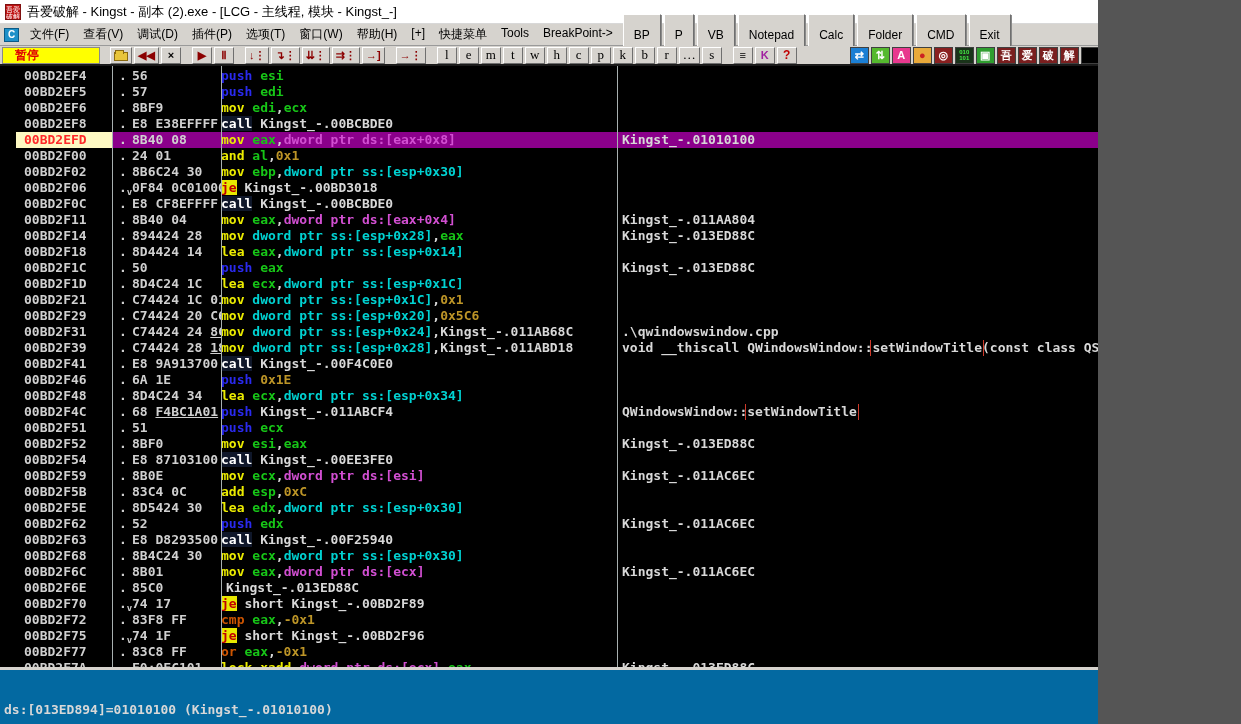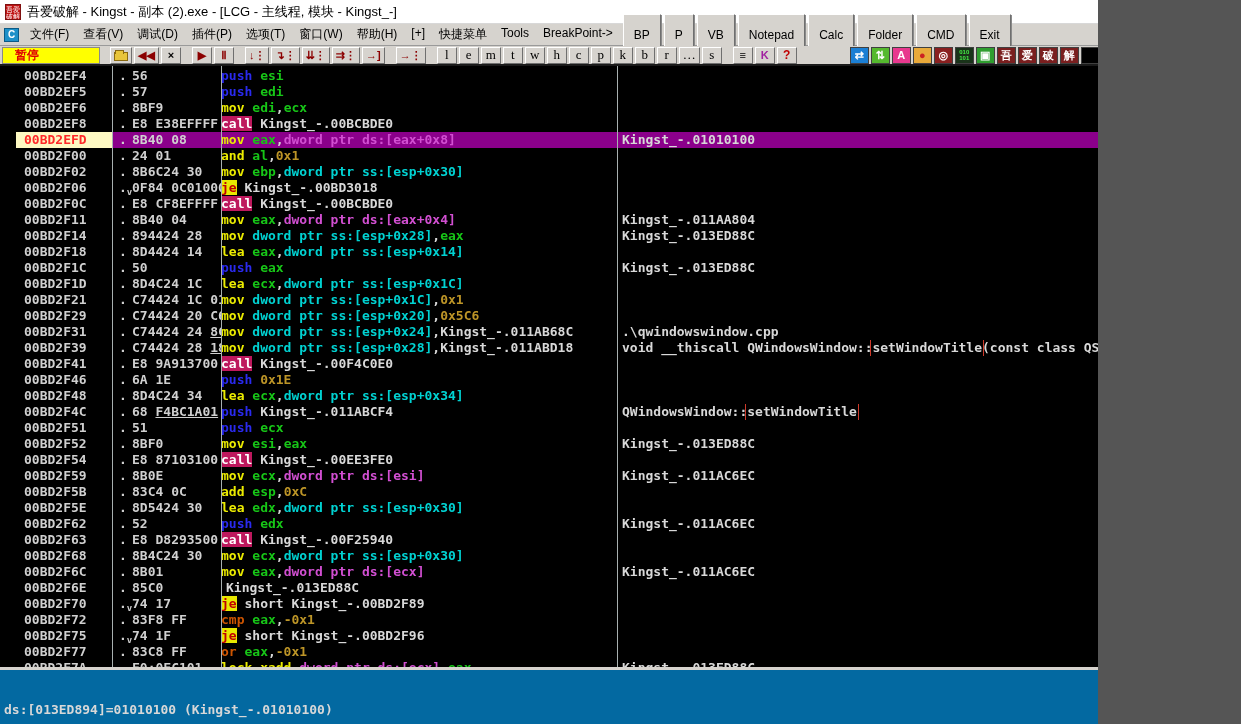--- a/index.html
+++ b/index.html
@@ -65,21 +65,21 @@
   .vsub { font-size:9px; vertical-align:-3px; }
   .sg-w { color:#d8d8d8; }
   .sg-y { color:#ecec00; }
   .sg-b { color:#2a2aee; }
   .sg-g { color:#17c617; }
   .sg-c { color:#00d2d2; }
   .sg-m { color:#d24fd2; }
   .sg-i { color:#bd9527; }
   .sg-o { color:#cf5500; }
   .sg-u { color:#d0d0d0; text-decoration:underline; }
-  .sg-callbg { background:#be185d; color:#ffffff; }
+  .sg-callbg { background:#0f172a; color:#ffffff; }
   .sg-jebg   { background:#e8e800; color:#c00000; }
   .sg-box { color:#d8d8d8; outline:1px solid #cf3a2a; outline-offset:1px; }
   
   .vscroll { position:absolute; left:1225px; top:66px; width:16px; height:601px;
     background:#cdc9c3; border-left:1px solid #8a8a8a; }
   .sbtn { position:absolute; left:0; width:15px; height:16px; background:#d6d3ce;
     border:1px solid; border-color:#ffffff #6f6f6f #6f6f6f #ffffff;
     font-size:8px; color:#404040; text-align:center; line-height:14px; cursor:default; }
   .sbtn.up { top:0; } .sbtn.down { bottom:0; }
   .sthumb { position:absolute; left:0; top:17px; width:15px; height:16px; background:#d6d3ce;

